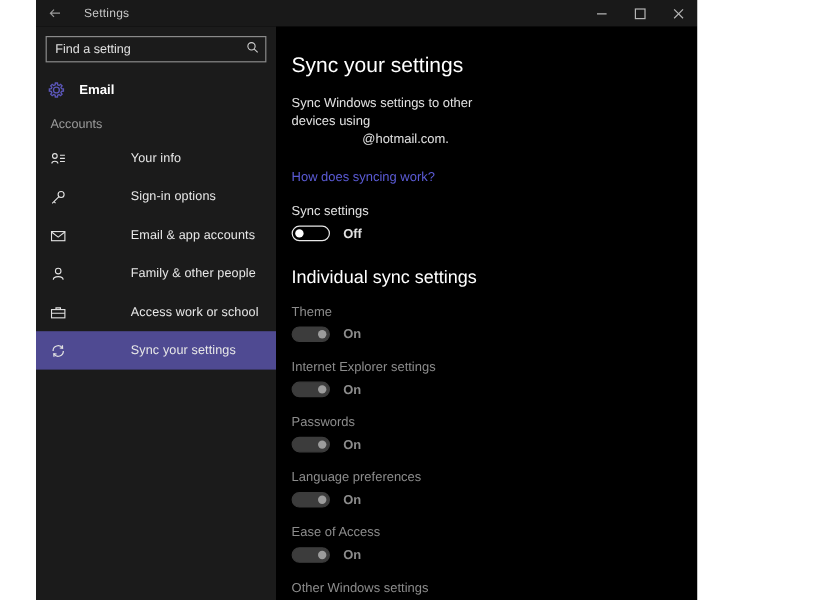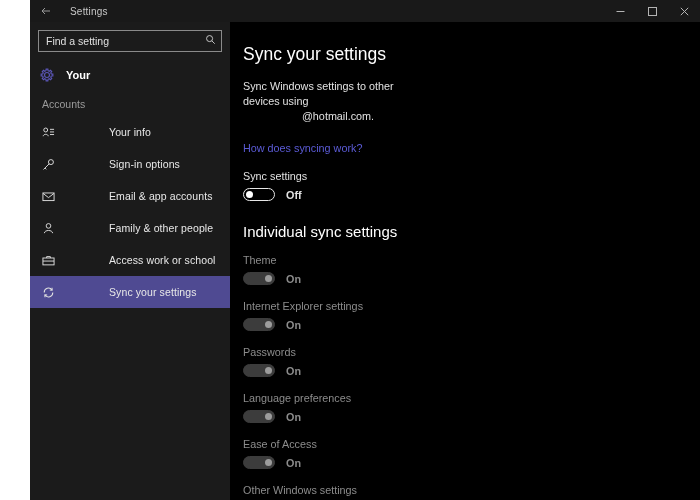--- a/index.html
+++ b/index.html
@@ -13,21 +13,21 @@
   body {
     font-family: "Liberation Sans", sans-serif;
     -webkit-font-smoothing: antialiased;
   }
 
   
   .window {
     position: absolute;
     left: 30px;
     top: 0;
-    width: 670px;
+    width: 551px;
     height: 500px;
     background: #000000;
     display: flex;
     flex-direction: column;
     overflow: hidden;
   }
 
   
   .titlebar {
     height: 22px;
@@ -293,21 +293,21 @@
         </span>
       </div>
 
       <div class="home-row">
         <span class="home-icon">
           <svg width="14" height="14" viewBox="0 0 16 16">
             <path fill="none" stroke="currentColor" stroke-width="1.3" d="M8 5.2 A2.8 2.8 0 1 0 8 10.8 A2.8 2.8 0 1 0 8 5.2 Z"></path>
             <path fill="none" stroke="currentColor" stroke-width="1.3" d="M8 1.3 L9 1.3 L9.2 3.1 L10.6 3.7 L12 2.6 L13.4 4 L12.3 5.4 L12.9 6.8 L14.7 7 L14.7 9 L12.9 9.2 L12.3 10.6 L13.4 12 L12 13.4 L10.6 12.3 L9.2 12.9 L9 14.7 L7 14.7 L6.8 12.9 L5.4 12.3 L4 13.4 L2.6 12 L3.7 10.6 L3.1 9.2 L1.3 9 L1.3 7 L3.1 6.8 L3.7 5.4 L2.6 4 L4 2.6 L5.4 3.7 L6.8 3.1 L7 1.3 Z"></path>
           </svg>
         </span>
-        <span class="home-label">Your</span>
+        <span class="home-label">Email</span>
       </div>
 
       <div class="group-label">Accounts</div>
 
       <div class="nav-item">
         <span class="nav-icon">
           <svg width="13" height="13" viewBox="0 0 14 14">
             <circle cx="4" cy="4.3" r="2.1" fill="none" stroke="currentColor" stroke-width="1"></circle>
             <path d="M1.3 11 C1.3 8.3 6.7 8.3 6.7 11" fill="none" stroke="currentColor" stroke-width="1"></path>
             <path d="M8.6 3.6 H13 M8.6 6.4 H13 M8.6 9.2 H13" stroke="currentColor" stroke-width="1" fill="none"></path>

